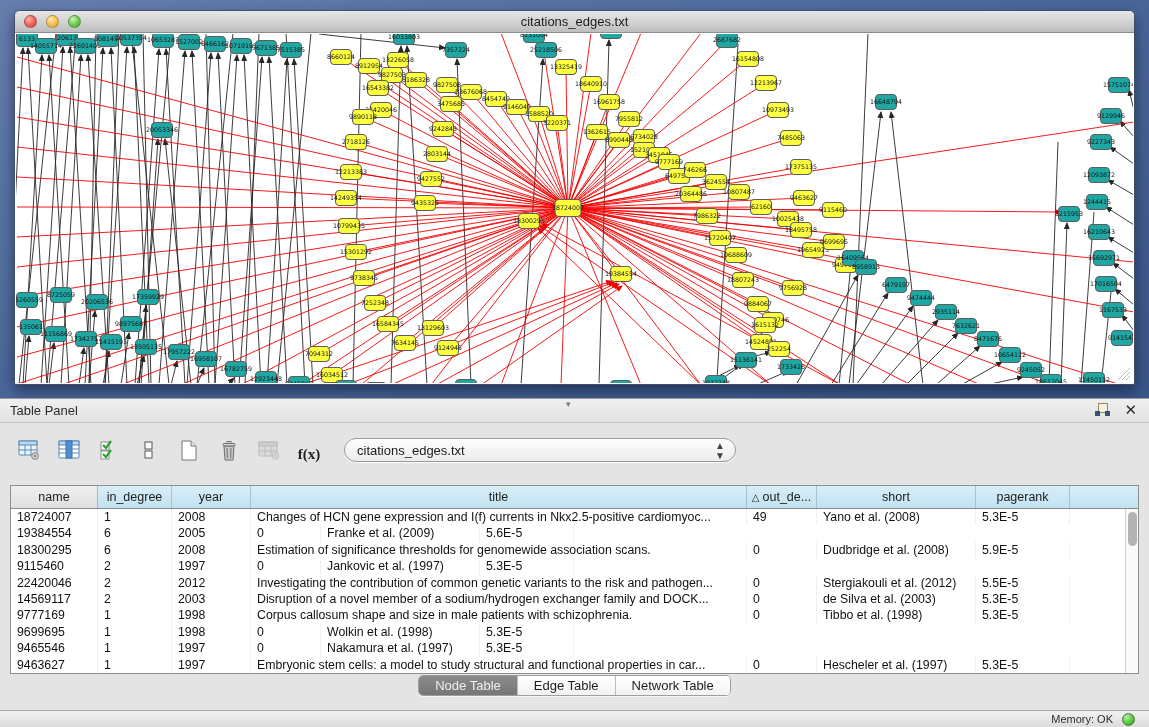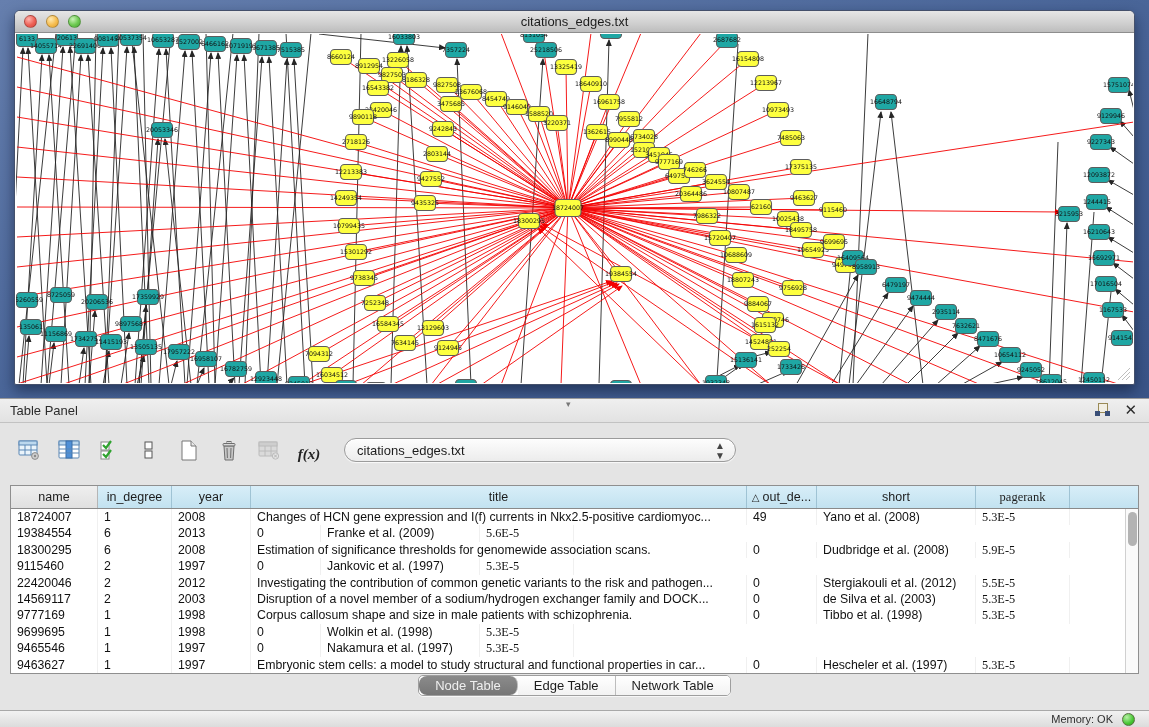--- a/index.html
+++ b/index.html
@@ -47,21 +47,21 @@
   .tp-actions { position:absolute; right:12px; top:3px; display:flex; gap:14px; align-items:center; }
   .float-ic { width:16px; height:16px; position:relative; }
   .float-ic .sq1 { position:absolute; left:4px; top:1px; width:10px; height:10px; border:1px solid #9a8a56; background:#f2efe4; }
   .float-ic .sq2 { position:absolute; left:1px; top:9px; width:5px; height:5px; background:#3a4f78; }
   .float-ic .sq3 { position:absolute; left:11px; top:9px; width:5px; height:5px; background:#3a4f78; }
   .close-ic { font-size:15px; font-weight:bold; color:#2b2b2b; line-height:16px; }
   
   .tp-toolbar { position:absolute; left:0; top:28px; width:100%; height:46px; display:flex; align-items:center; }
   .tool-btn { margin-left:14px; width:26px; height:26px; display:flex; align-items:center; justify-content:center; }
   .tool-btn:first-child { margin-left:16px; }
-  .fx { font-family:"Liberation Serif", serif; font-style:italic; font-weight:bold; font-size:15px; color:#222;margin-top:8px; }
+  .fx { font-family:"Liberation Serif", serif; font-weight:bold; font-size:15px; color:#222;margin-top:8px; }
   .net-select {
     margin-left:22px; width:392px; height:24px;
     border:1px solid #9b9b9b; border-radius:12px;
     background:linear-gradient(#fdfdfd,#ececec);
     display:flex; align-items:center; position:relative;
     font-size:13px; color:#1c1c1c; padding-left:12px;
     box-shadow:0 1px 1px rgba(255,255,255,.8), inset 0 1px 0 #fff;
   }
   .net-select .updown { position:absolute; right:10px; top:2px; font-size:10px; color:#444; line-height:10px; text-align:center; }
   
@@ -78,40 +78,40 @@
   }
   .th.gray { background:linear-gradient(#efefef,#e0e0e0); border-right:1px solid #b5b5b5; }
   .sort-glyph { font-size:10px; margin-right:3px; color:#2a2a2a; }
   .tbl-body { position:absolute; left:0; top:23px; right:13px; bottom:0; }
   .tr { display:flex; height:16.4px; }
   .td {
     font-size:12.3px; color:#111; padding-left:6px; line-height:16.4px;
     white-space:nowrap; overflow:hidden; border-right:1px solid #f0f0f0;
   }
   .c0{width:87px;} .c1{width:74px;} .c2{width:79px;} .c3{width:496px;}
-  .c4{width:70px;} .c5{width:159px;} .c6{width:94px;font-family:Liberation Serif, serif;} 
+  .c4{width:70px;} .c5{width:159px;} .c6{width:94px;} 
   .th.c6{width:94px;} .filler{flex:1; border-right:none;}
   .vscroll {
     position:absolute; right:0; top:23px; bottom:0; width:13px;
     background:#fafafa; border-left:1px solid #d0d0d0;
   }
   .vthumb { position:absolute; left:2px; top:3px; width:9px; height:34px; border-radius:5px; background:#b3b3b3; }
   
   .tab-row { position:absolute; left:0; top:276px; width:100%; display:flex; justify-content:center; }
   .seg {
     display:flex; height:21px; border:1px solid #9e9e9e; border-radius:5px; overflow:hidden;
     background:#fdfdfd; box-shadow:0 1px 0 rgba(255,255,255,.7);
   }
   .seg .tab {
     font-size:13px; padding:0 16px; line-height:20px; color:#1d1d1d;
     border-right:1px solid #bdbdbd; background:linear-gradient(#ffffff,#f2f2f2);
   }
   .seg .tab:last-child { border-right:none; }
   .seg .tab.sel {
-    background:linear-gradient(#8b8b8b,#767676); color:#efefef;border-radius:8px;
+    background:linear-gradient(#8b8b8b,#767676); color:#efefef;
   }
   
   .statusbar {
     position:absolute; left:0; bottom:0; width:1149px; height:17px;
     background:linear-gradient(#f2f2f2,#dcdcdc); border-top:1px solid #a8a8a8;
   }
   .mem-label { position:absolute; right:36px; top:2px; font-size:11px; color:#2e2e2e; }
   .mem-dot {
     position:absolute; right:14px; top:2px; width:13px; height:13px; border-radius:50%;
     background:radial-gradient(circle at 35% 30%, #b9f0a8, #46c633 60%, #2f9c22);
@@ -1001,21 +1001,21 @@
           <div class="td c1">1</div>
           <div class="td c2">2008</div>
           <div class="td c3">Changes of HCN gene expression and I(f) currents in Nkx2.5-positive cardiomyoc...</div>
           <div class="td c4">49</div>
           <div class="td c5">Yano et al. (2008)</div>
           <div class="td c6">5.3E-5</div>
         </div>
         <div class="tr">
           <div class="td c0">19384554</div>
           <div class="td c1">6</div>
-          <div class="td c2">2013</div>
+          <div class="td c2">2005</div>
           <div class="td c4">0</div>
           <div class="td c5">Franke et al. (2009)</div>
           <div class="td c6">5.6E-5</div>
         </div>
         <div class="tr">
           <div class="td c0">18300295</div>
           <div class="td c1">6</div>
           <div class="td c2">2008</div>
           <div class="td c3">Estimation of significance thresholds for genomewide association scans.</div>
           <div class="td c4">0</div>

